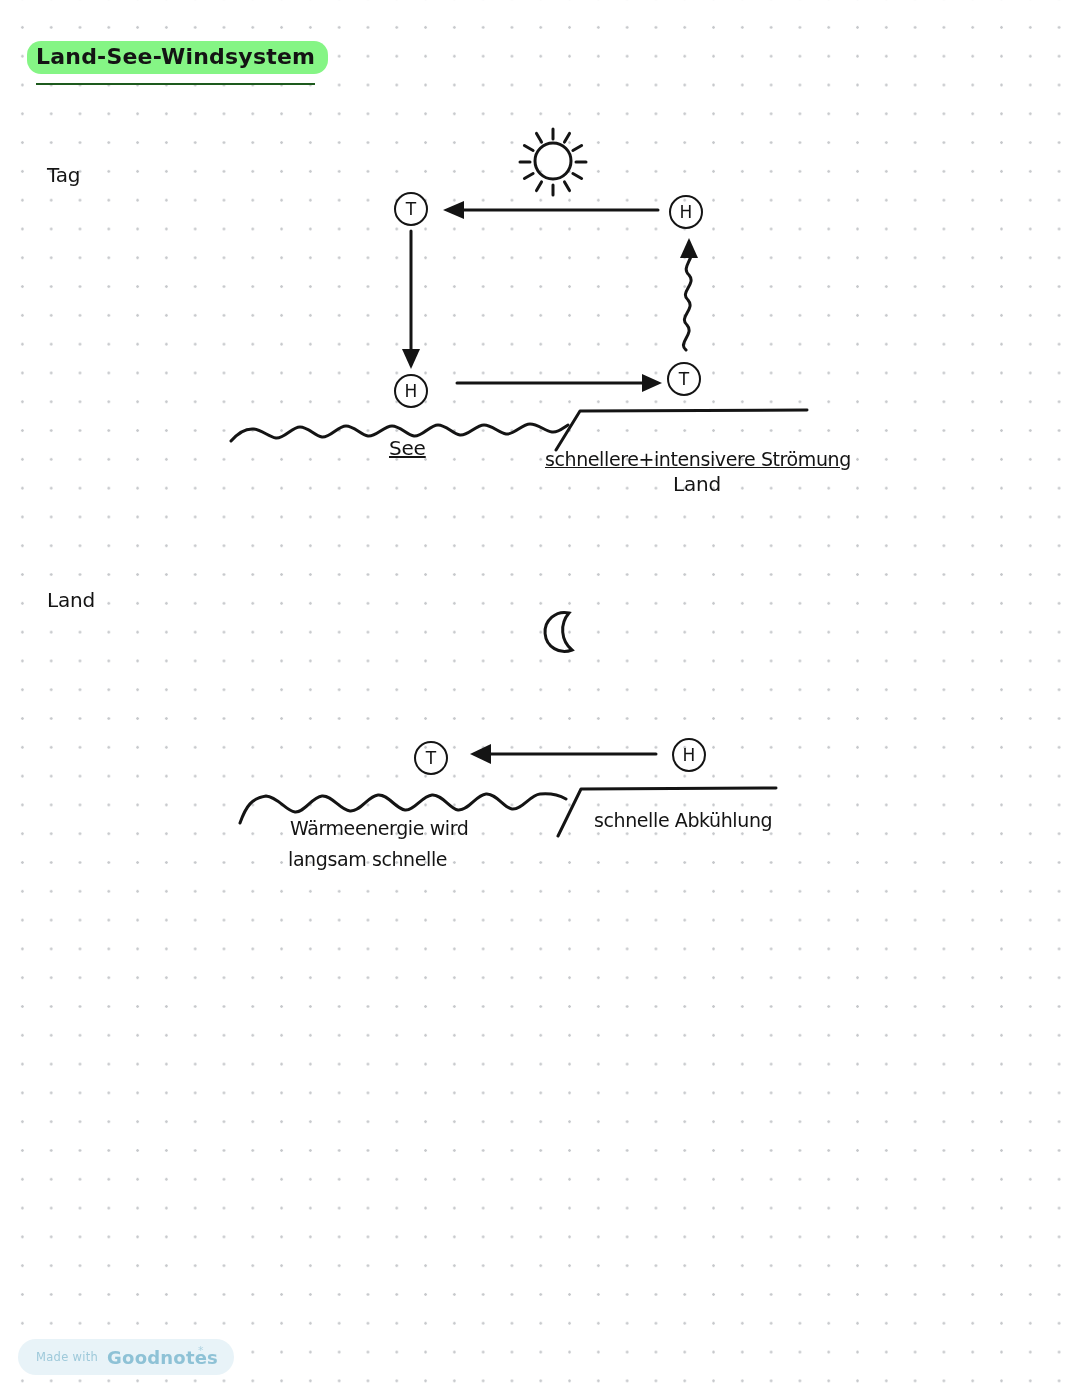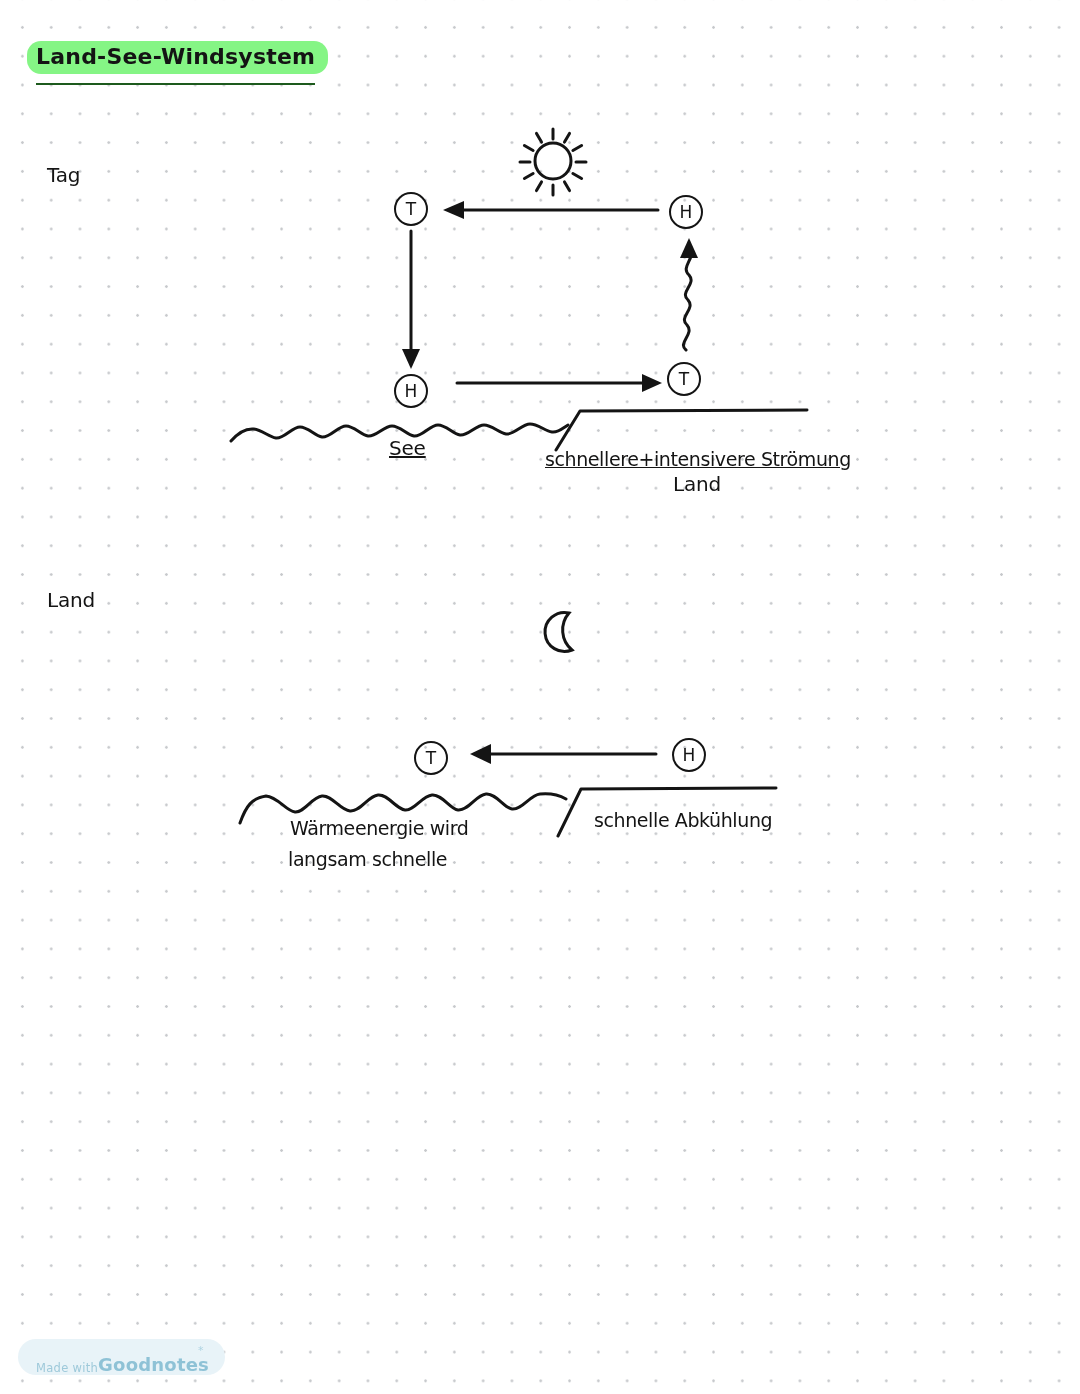--- a/index.html
+++ b/index.html
@@ -34,21 +34,21 @@
   .cap{position:absolute;font-size:19px;letter-spacing:-0.4px;white-space:nowrap;}
   .node{
     position:absolute;width:34px;height:34px;box-sizing:border-box;
     border:2.6px solid #141414;border-radius:50%;
     display:flex;align-items:center;justify-content:center;
     font-size:17px;font-weight:400;background:transparent;
   }
   .badge{
     position:absolute;left:18px;top:1339px;height:36px;
     background:#e8f3f8;border-radius:18px;
-    display:flex;align-items:flex-end;
+    display:flex;align-items:center;gap:9px;
     padding:0 16px 0 18px;
   }
   .badge .made{font-size:11.5px;color:#9ec9da;letter-spacing:0.3px;}
   .badge .brand{font-size:18px;color:#8ec2d6;font-weight:600;letter-spacing:0.2px;}
   .mark{position:absolute;font-size:11px;color:#aed3e2;}
 </style>
 </head>
 <body>
 
 <div class="page">

